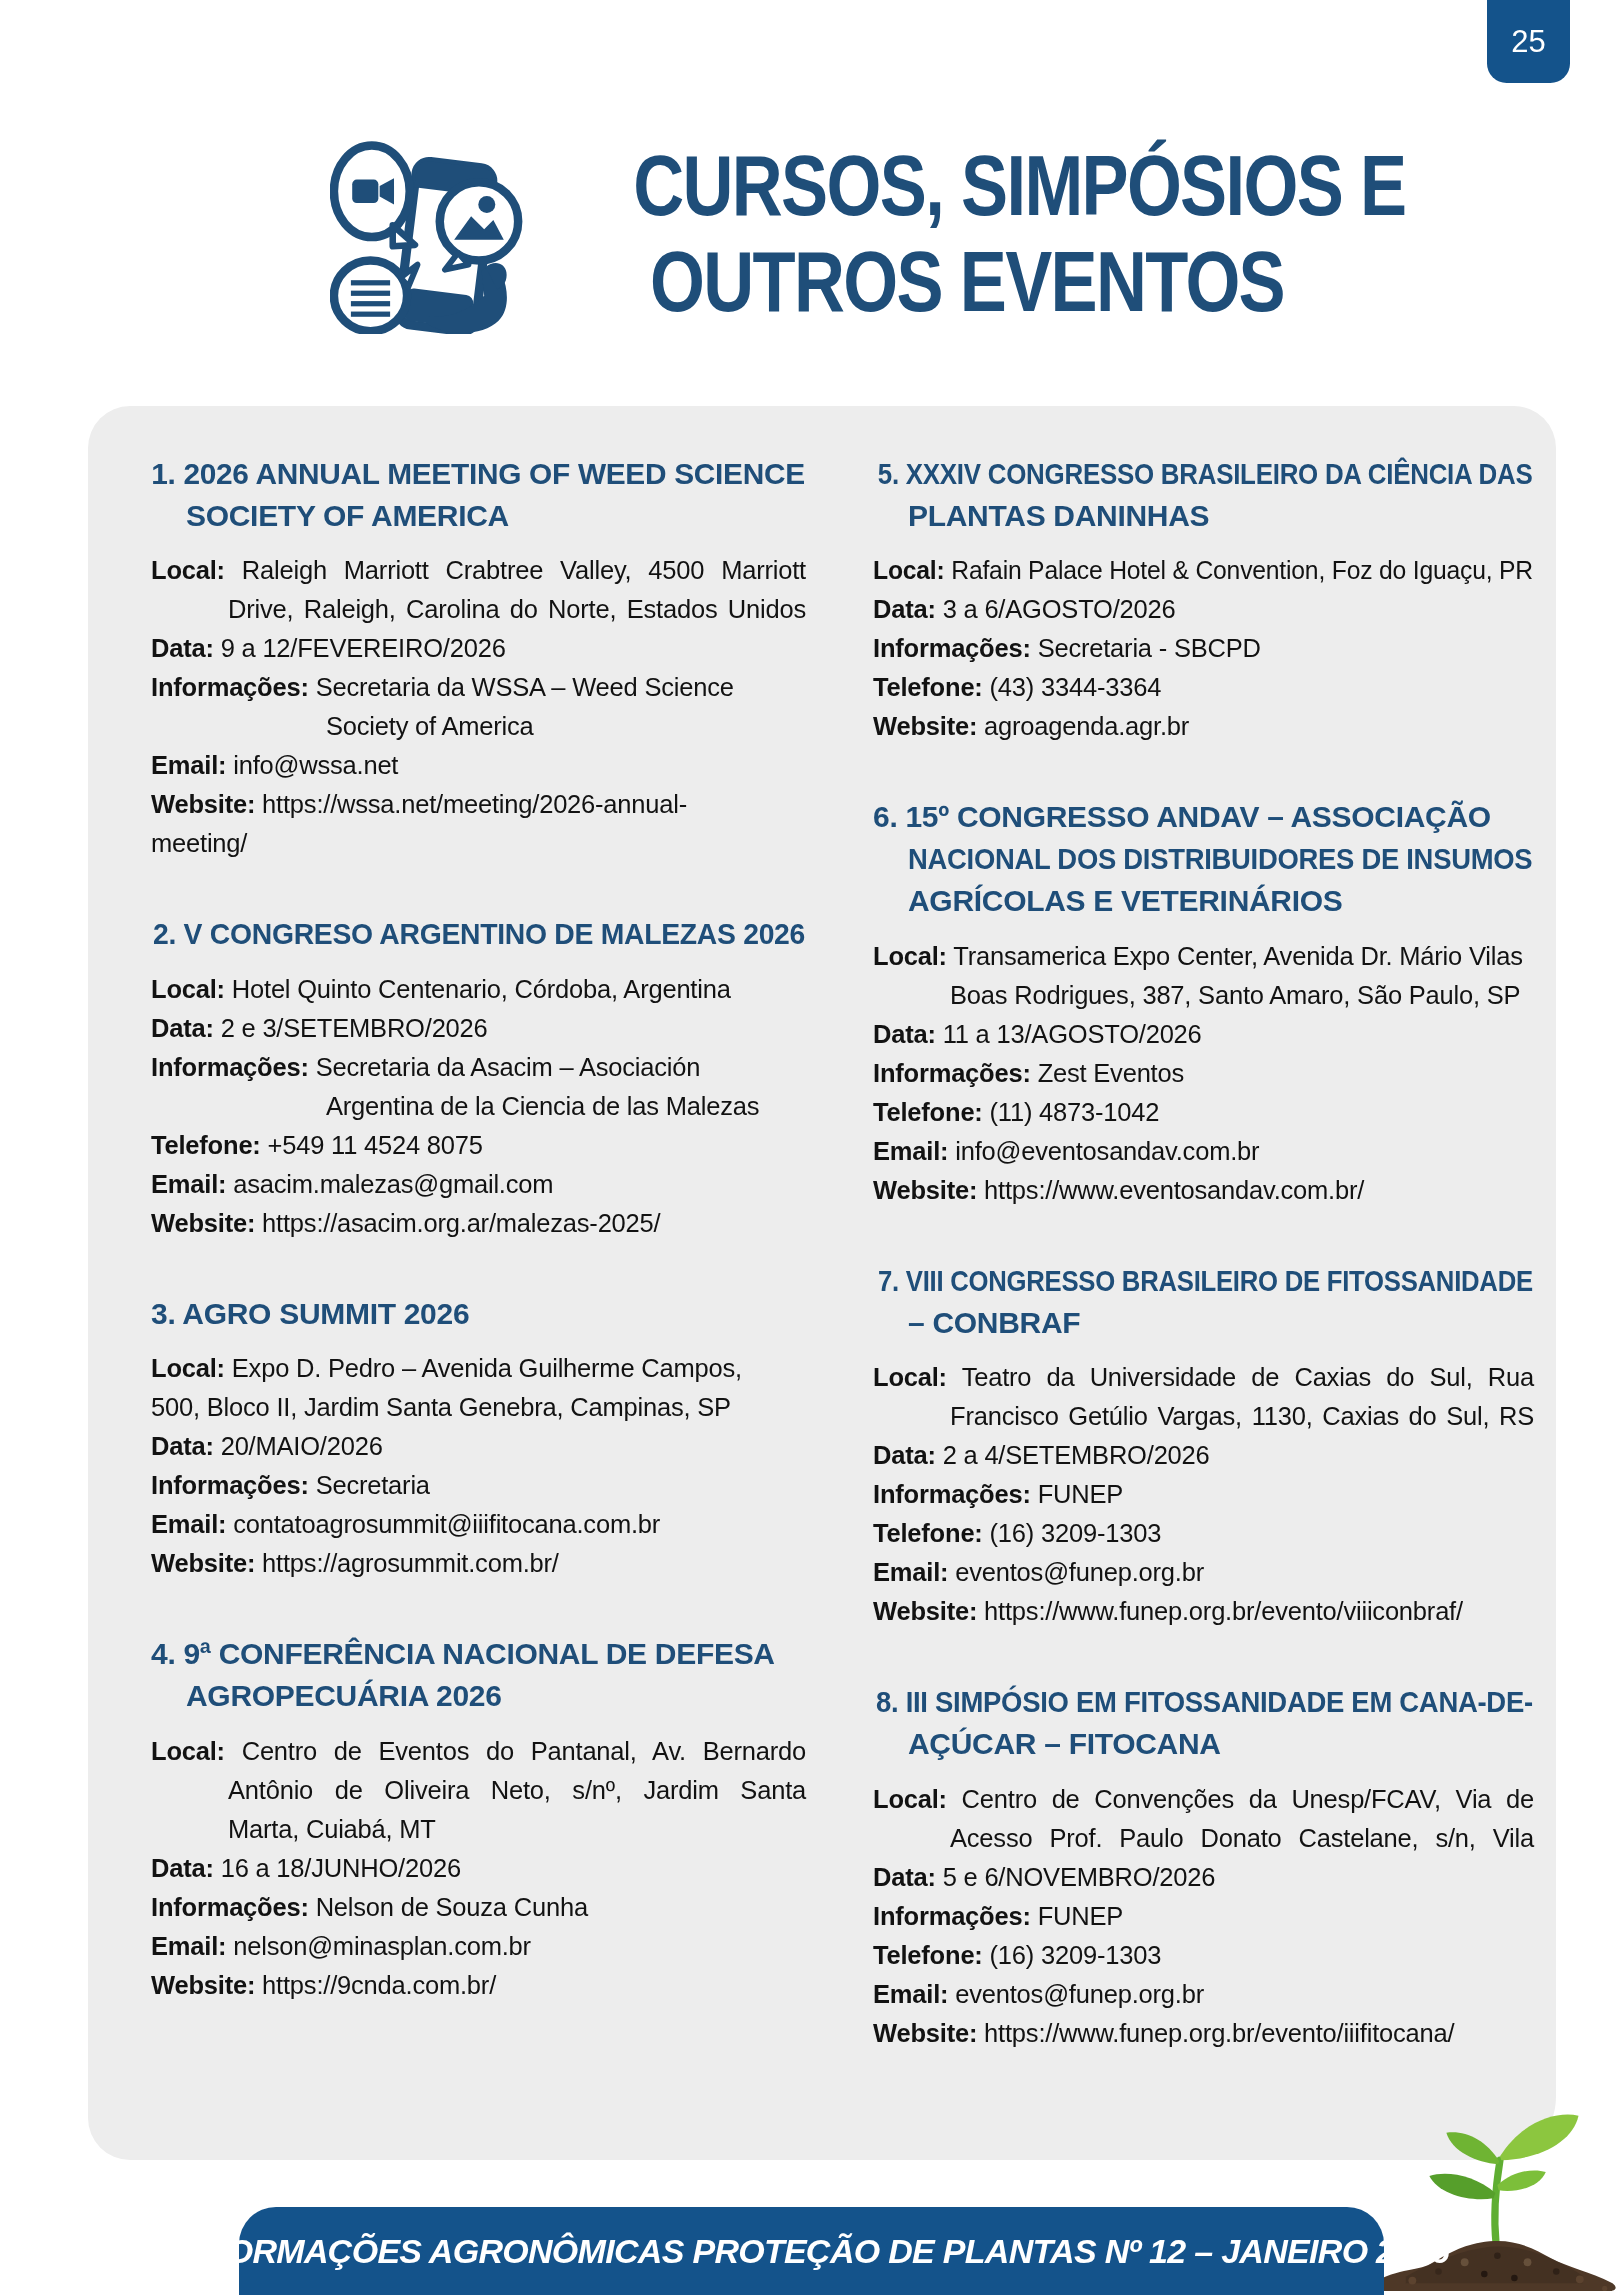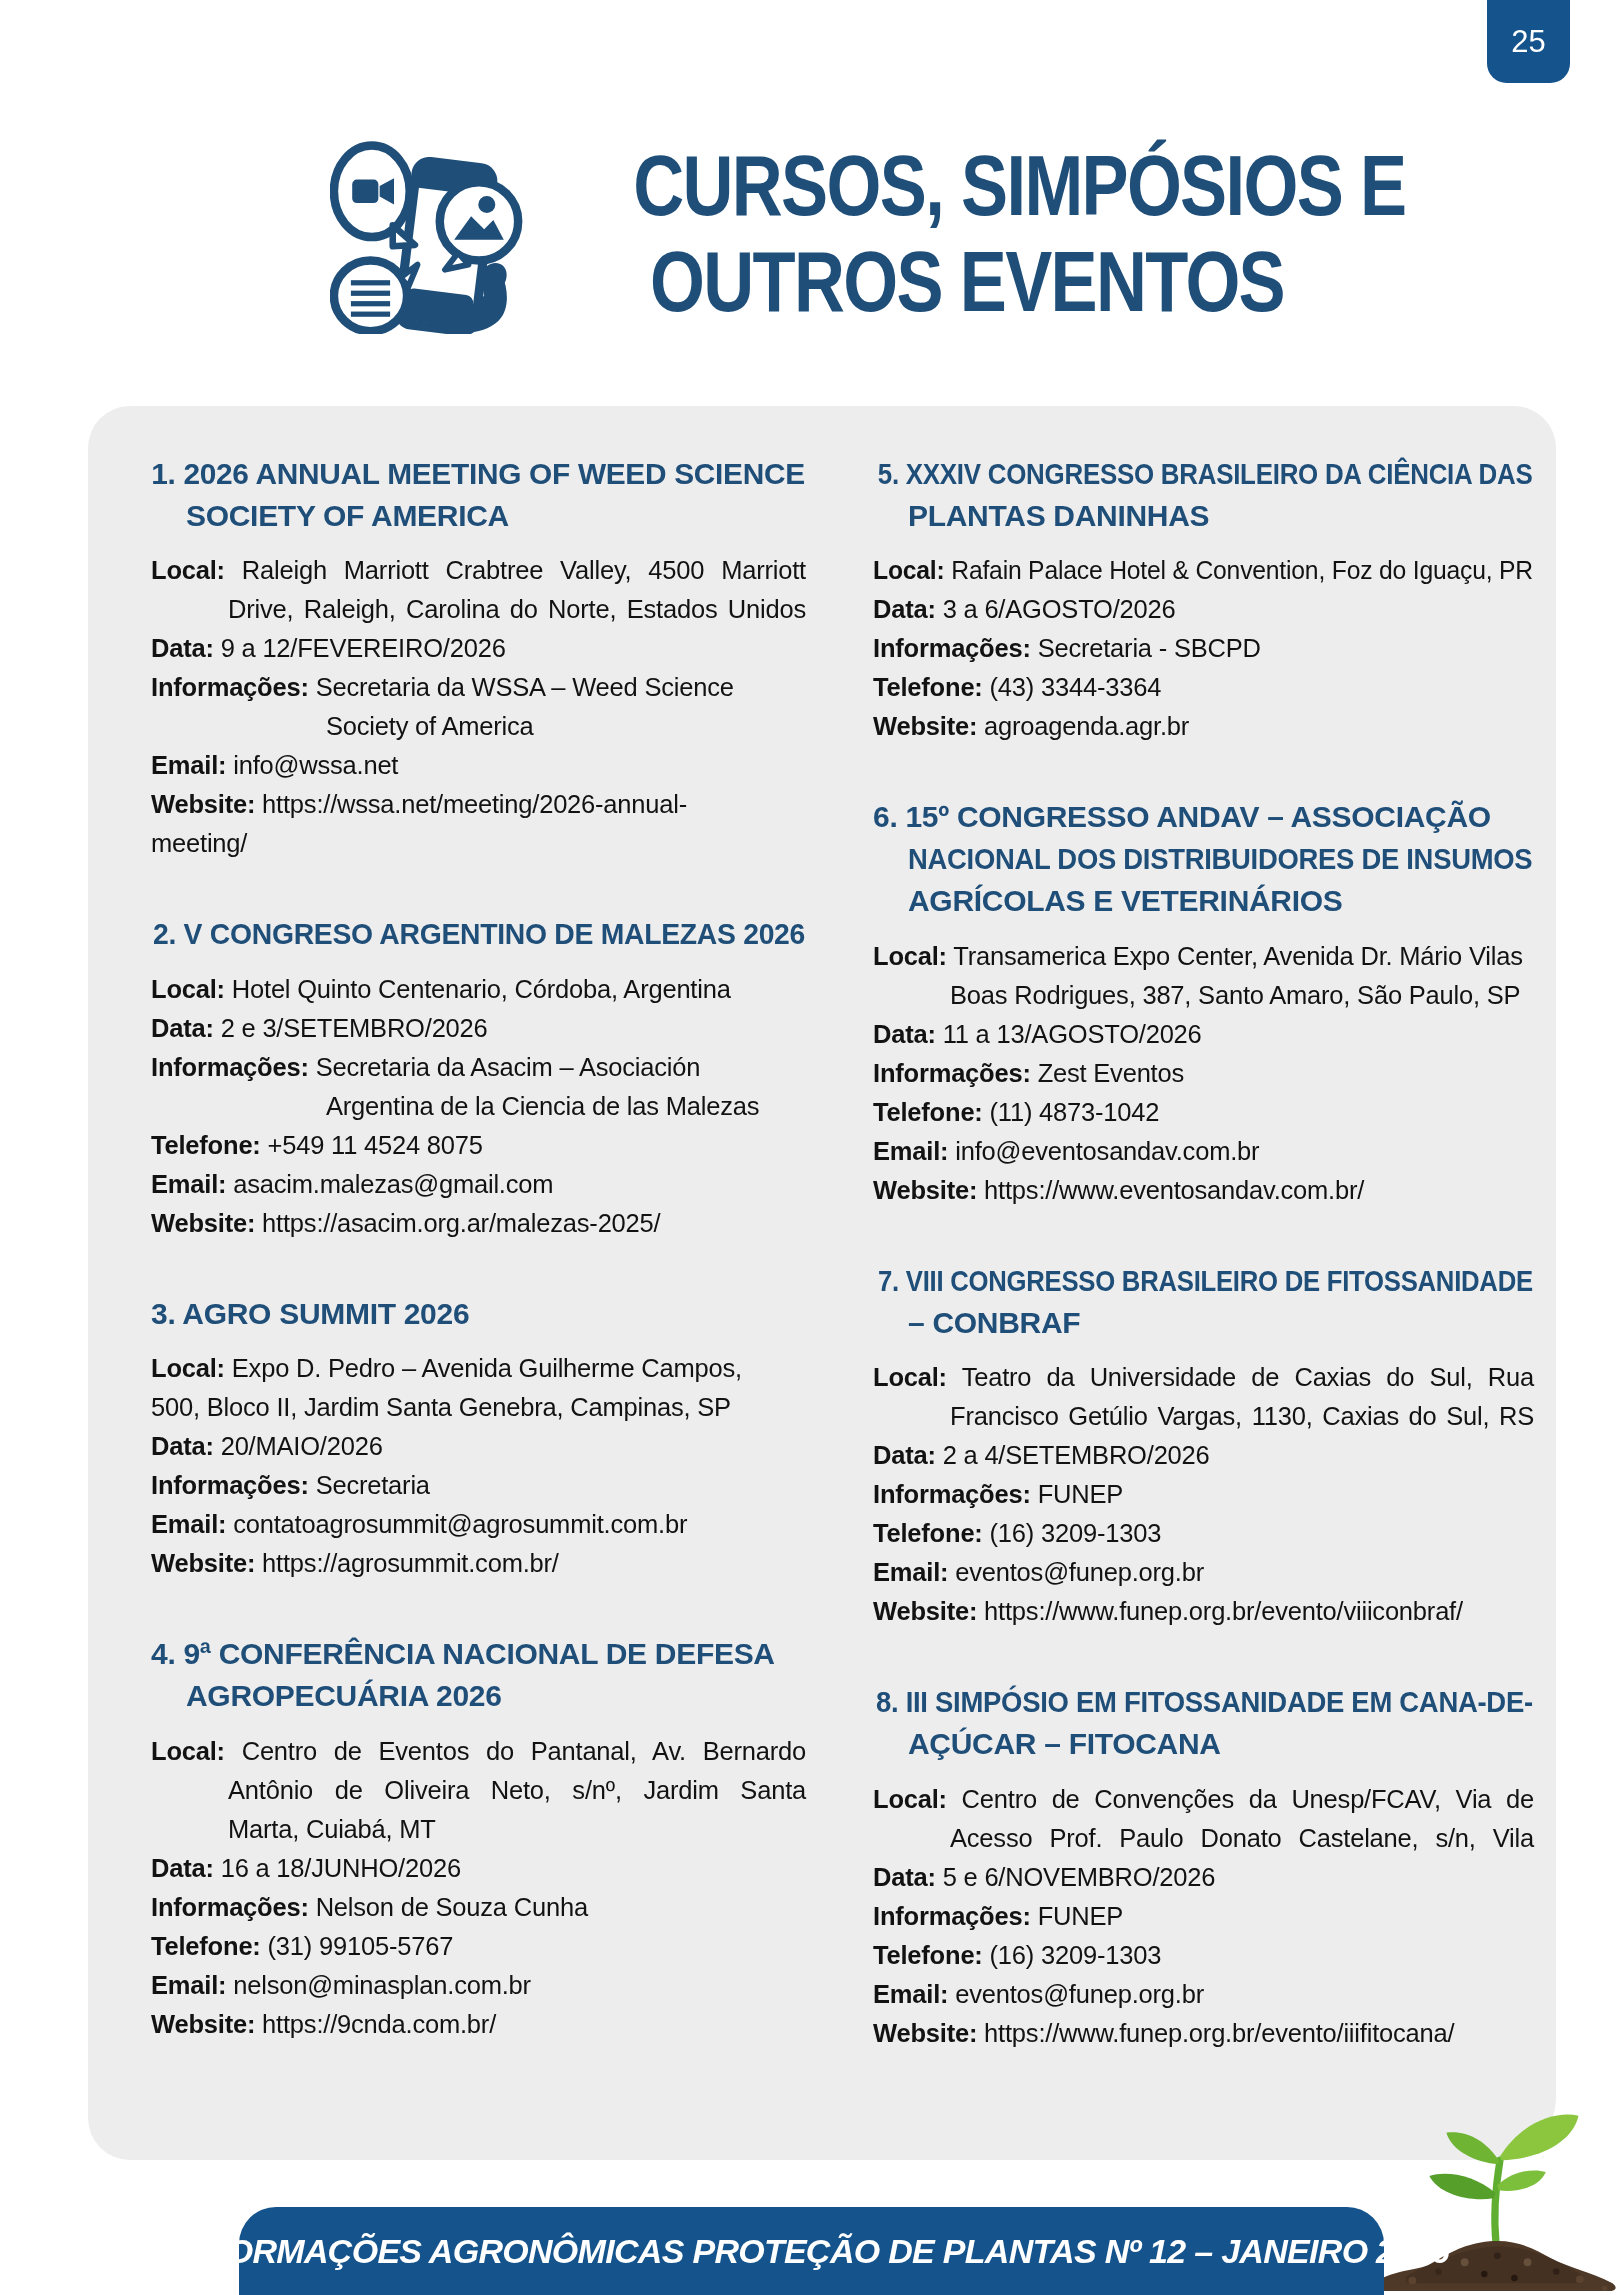--- a/index.html
+++ b/index.html
@@ -138,34 +138,33 @@
           <div class="line ind0"><b class="lbl">Website:</b> <span class="val">https://asacim.org.ar/malezas-2025/</span></div>
         </article>
         <article class="event">
           <h2 class="event-title">
             <div class="tl">3. AGRO SUMMIT 2026</div>
           </h2>
           <div class="line ind0"><b class="lbl">Local:</b> <span class="val">Expo D. Pedro – Avenida Guilherme Campos,</span></div>
           <div class="line ind0"><span class="val">500, Bloco II, Jardim Santa Genebra, Campinas, SP</span></div>
           <div class="line ind0"><b class="lbl">Data:</b> <span class="val">20/MAIO/2026</span></div>
           <div class="line ind0"><b class="lbl">Informações:</b> <span class="val">Secretaria</span></div>
-          <div class="line ind0"><b class="lbl">Email:</b> <span class="val">contatoagrosummit@agrosummit.com.br</span></div>
+          <div class="line ind0"><b class="lbl">Email:</b> <span class="val">contatoagrosummit@iiifitocana.com.br</span></div>
           <div class="line ind0"><b class="lbl">Website:</b> <span class="val">https://agrosummit.com.br/</span></div>
         </article>
         <article class="event">
           <h2 class="event-title">
             <div class="tl">4. 9ª CONFERÊNCIA NACIONAL DE DEFESA</div>
             <div class="tl">AGROPECUÁRIA 2026</div>
           </h2>
           <div class="line ind0 just"><b class="lbl">Local:</b> <span class="val">Centro de Eventos do Pantanal, Av. Bernardo</span></div>
           <div class="line ind1 just"><span class="val">Antônio de Oliveira Neto, s/nº, Jardim Santa</span></div>
           <div class="line ind1"><span class="val">Marta, Cuiabá, MT</span></div>
           <div class="line ind0"><b class="lbl">Data:</b> <span class="val">16 a 18/JUNHO/2026</span></div>
           <div class="line ind0"><b class="lbl">Informações:</b> <span class="val">Nelson de Souza Cunha</span></div>
-          <div class="line ind0"><b class="lbl">Telefone:</b> <span class="val">(31) 99105-5767</span></div>
           <div class="line ind0"><b class="lbl">Email:</b> <span class="val">nelson@minasplan.com.br</span></div>
           <div class="line ind0"><b class="lbl">Website:</b> <span class="val">https://9cnda.com.br/</span></div>
         </article>
       </section>
     <section class="col col-right">
         <article class="event">
           <h2 class="event-title">
             <div class="tl" style="transform-origin: left center; transform: scaleX(0.863595);">5. XXXIV CONGRESSO BRASILEIRO DA CIÊNCIA DAS</div>
             <div class="tl">PLANTAS DANINHAS</div>
           </h2>

